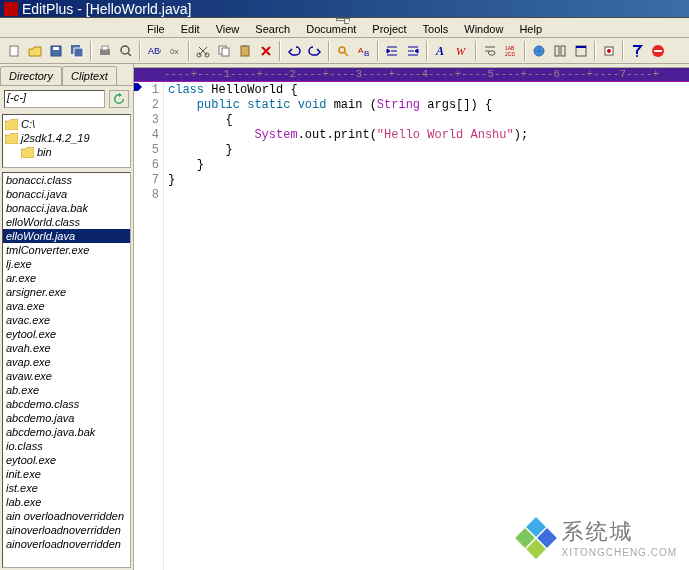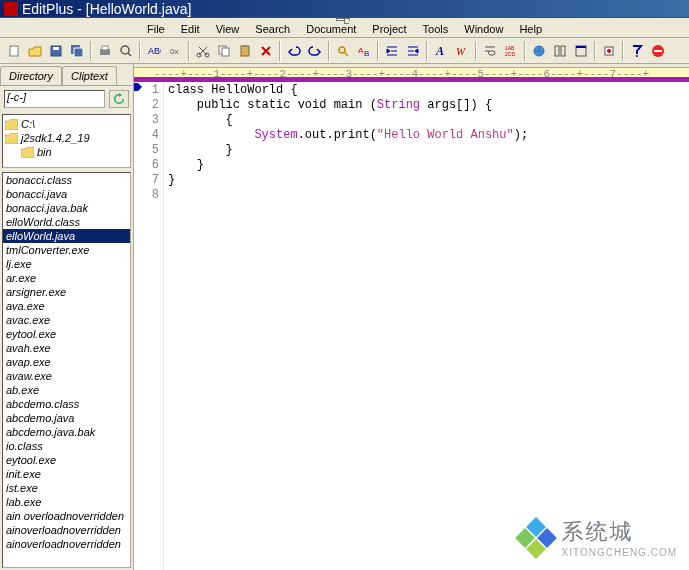--- a/index.html
+++ b/index.html
@@ -28,27 +28,27 @@
 .tree { background: #fff; border: 1px inset #aca899; margin: 2px; height: 54px; padding: 2px 2px; overflow: hidden; font-size: 11px; }
 .tree-item { display: flex; align-items: center; gap: 3px; padding: 1px 0; }
 .tree-item.indent { padding-left: 16px; }
 .folder-icon { width: 13px; height: 11px; display: inline-block; }
 .filelist { background: #fff; border: 1px inset #aca899; margin: 2px; flex: 1; overflow: hidden; font-size: 11px; position: relative; }
 .file-item { padding: 1px 3px; white-space: nowrap; cursor: default; }
 .file-item.selected { background: #0a246a; color: #fff; }
 
 .editor-wrap { flex: 1; display: flex; flex-direction: column; background: #fff; }
 .editor-tabs-strip { height: 4px; background: #ece9d8; border-bottom: 1px solid #aca899; position: relative; }
-.ruler { height: 14px; background: #fef9c3; border-bottom: 5px solid #a21caf; font-family: "Courier New", monospace; font-size: 11px; color: #888; white-space: pre; overflow: hidden; padding-left: 20px; letter-spacing: 0; }
+.ruler { height: 14px; background: #4c1d95; border-bottom: 1px solid #a21caf; font-family: "Courier New", monospace; font-size: 11px; color: #888; white-space: pre; overflow: hidden; padding-left: 30px; letter-spacing: 0; }
 .editor { flex: 1; display: flex; font-family: "Courier New", monospace; font-size: 12px; background: #fff; position: relative; }
 .gutter { width: 30px; background: #fff; border-right: 1px solid #ece9d8; text-align: right; padding: 1px 4px 0 0; color: #888; }
 .gutter div { height: 15px; line-height: 15px; }
 .code { flex: 1; padding: 1px 0 0 4px; white-space: pre; line-height: 15px; }
 .marker { position: absolute; left: 0; top: 1px; width: 8px; height: 8px; }
-.kw { color: #000000; }
+.kw { color: #0369a1; }
 .cls { color: #a21caf; }
 .str { color: #c0397b; }
 .pln { color: #000; }
 
 .watermark { position: absolute; right: 12px; bottom: 12px; display: flex; align-items: center; gap: 8px; opacity: 0.9; pointer-events: none; }
 .wm-logo { width: 36px; height: 36px; position: relative; }
 .wm-logo .d { position: absolute; width: 14px; height: 14px; transform: rotate(45deg); }
 .wm-text { color: #6a6f75; }
 .wm-text .big { font-size: 22px; letter-spacing: 2px; font-family: "Microsoft YaHei", SimHei, sans-serif; }
 .wm-text .small { font-size: 10px; letter-spacing: 1px; color: #9aa0a6; }

